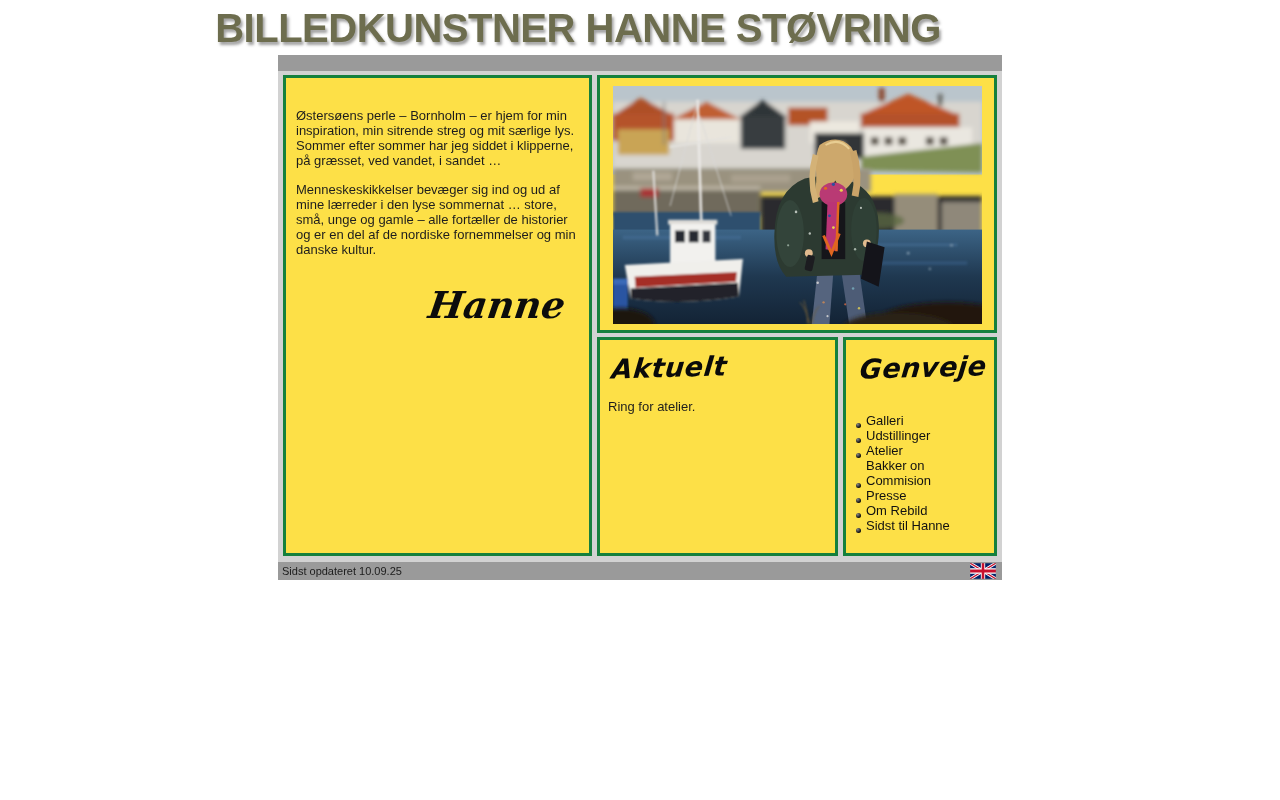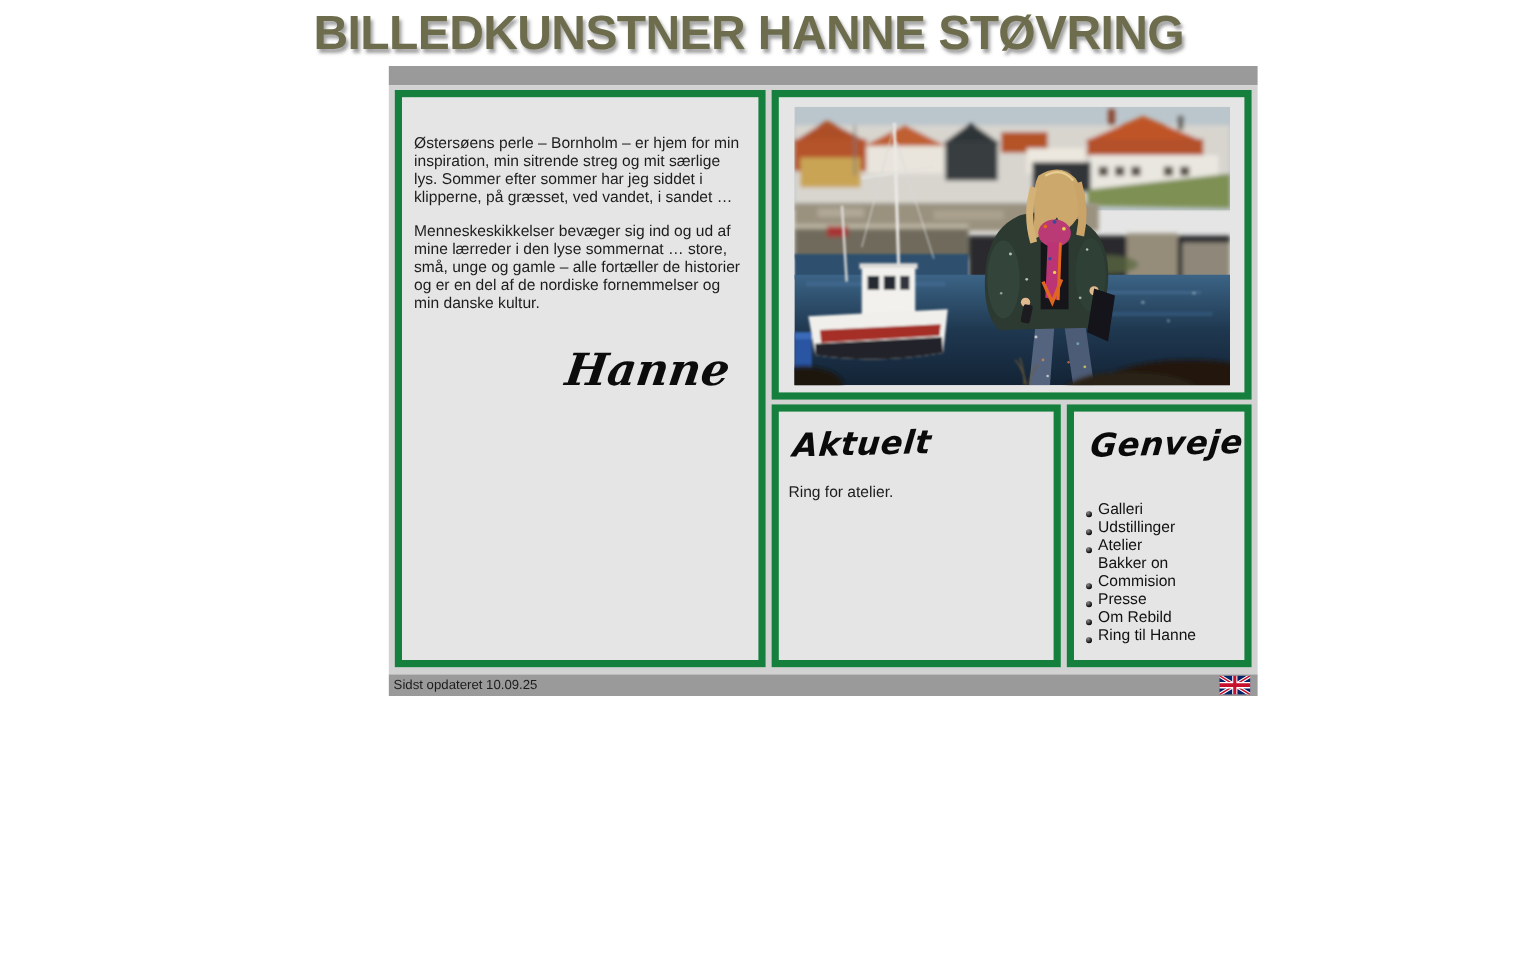--- a/index.html
+++ b/index.html
@@ -1,34 +1,34 @@
 <!DOCTYPE html>
 <html><head>
 <meta charset="utf-8">
 <style>
   html,body{margin:0;padding:0;background:#ffffff;}
   #page{position:relative;width:1156px;height:800px;background:#ffffff;overflow:hidden;
-        font-family:"Liberation Sans",sans-serif;margin-left:46px;}
+        font-family:"Liberation Sans",sans-serif;}
 
   
   .site-title{position:absolute;top:6px;left:0;width:100%;text-align:center;
     font-size:40px;font-weight:bold;letter-spacing:-0.5px;color:#6d6d4e;
     text-shadow:2px 3px 3px rgba(110,110,110,0.65);
     font-family:"Liberation Sans",sans-serif;white-space:nowrap;}
 
   
   .top-bar{position:absolute;left:278px;top:55px;width:724px;height:16px;background:#9a9a9a;}
   .content{position:absolute;left:278px;top:71px;width:724px;height:491px;background:#d2d2d2;}
   .footer-bar{position:absolute;left:278px;top:562px;width:724px;height:18px;background:#9a9a9a;}
   .footer-text{position:absolute;left:282px;top:565px;font-size:11px;color:#1c1c1c;}
   .flag{position:absolute;left:970px;top:563px;width:26px;height:16px;cursor:pointer;}
   .flag svg{display:block;width:100%;height:100%;}
 
   
-  .box{position:absolute;background:#e5e5e5;border:6px solid #15803d;box-sizing:border-box;}
+  .box{position:absolute;background:#fde047;border:3px solid #15803d;box-sizing:border-box;}
   .intro-box{left:5px;top:4px;width:309px;height:481px;padding:30px 10px 10px 10px;}
   .photo-box{left:319px;top:4px;width:400px;height:258px;padding:8px 12px 6px 13px;}
   .aktuelt-box{left:319px;top:266px;width:241px;height:219px;padding:12px 10px 10px 8px;}
   .genveje-box{left:565px;top:266px;width:154px;height:219px;padding:12px 8px 10px 10px;}
 
   .intro-box p, .aktuelt-box p{margin:0 0 14px 0;font-size:13px;line-height:15px;color:#1d1d1d;}
 
   .signature{text-align:right;padding-right:14px;margin-top:26px;
     font-family:"DejaVu Serif",serif;font-style:italic;font-weight:bold;
     font-size:37px;color:#0c0c0c;transform:skewX(-8deg);}
@@ -234,21 +234,21 @@
         <li>
             <span class="bullet"></span>
             <span>Presse</span>
           </li>
         <li>
             <span class="bullet"></span>
             <span>Om Rebild</span>
           </li>
         <li>
             <span class="bullet"></span>
-            <span>Ring til Hanne</span>
+            <span>Sidst til Hanne</span>
           </li>
       </ul>
     </div>
 
   </div>
 
   <div class="footer-bar"></div>
   <div class="footer-text">Sidst opdateret 10.09.25</div>
   <div class="flag">
     <svg viewBox="0 0 60 30" preserveAspectRatio="none">

